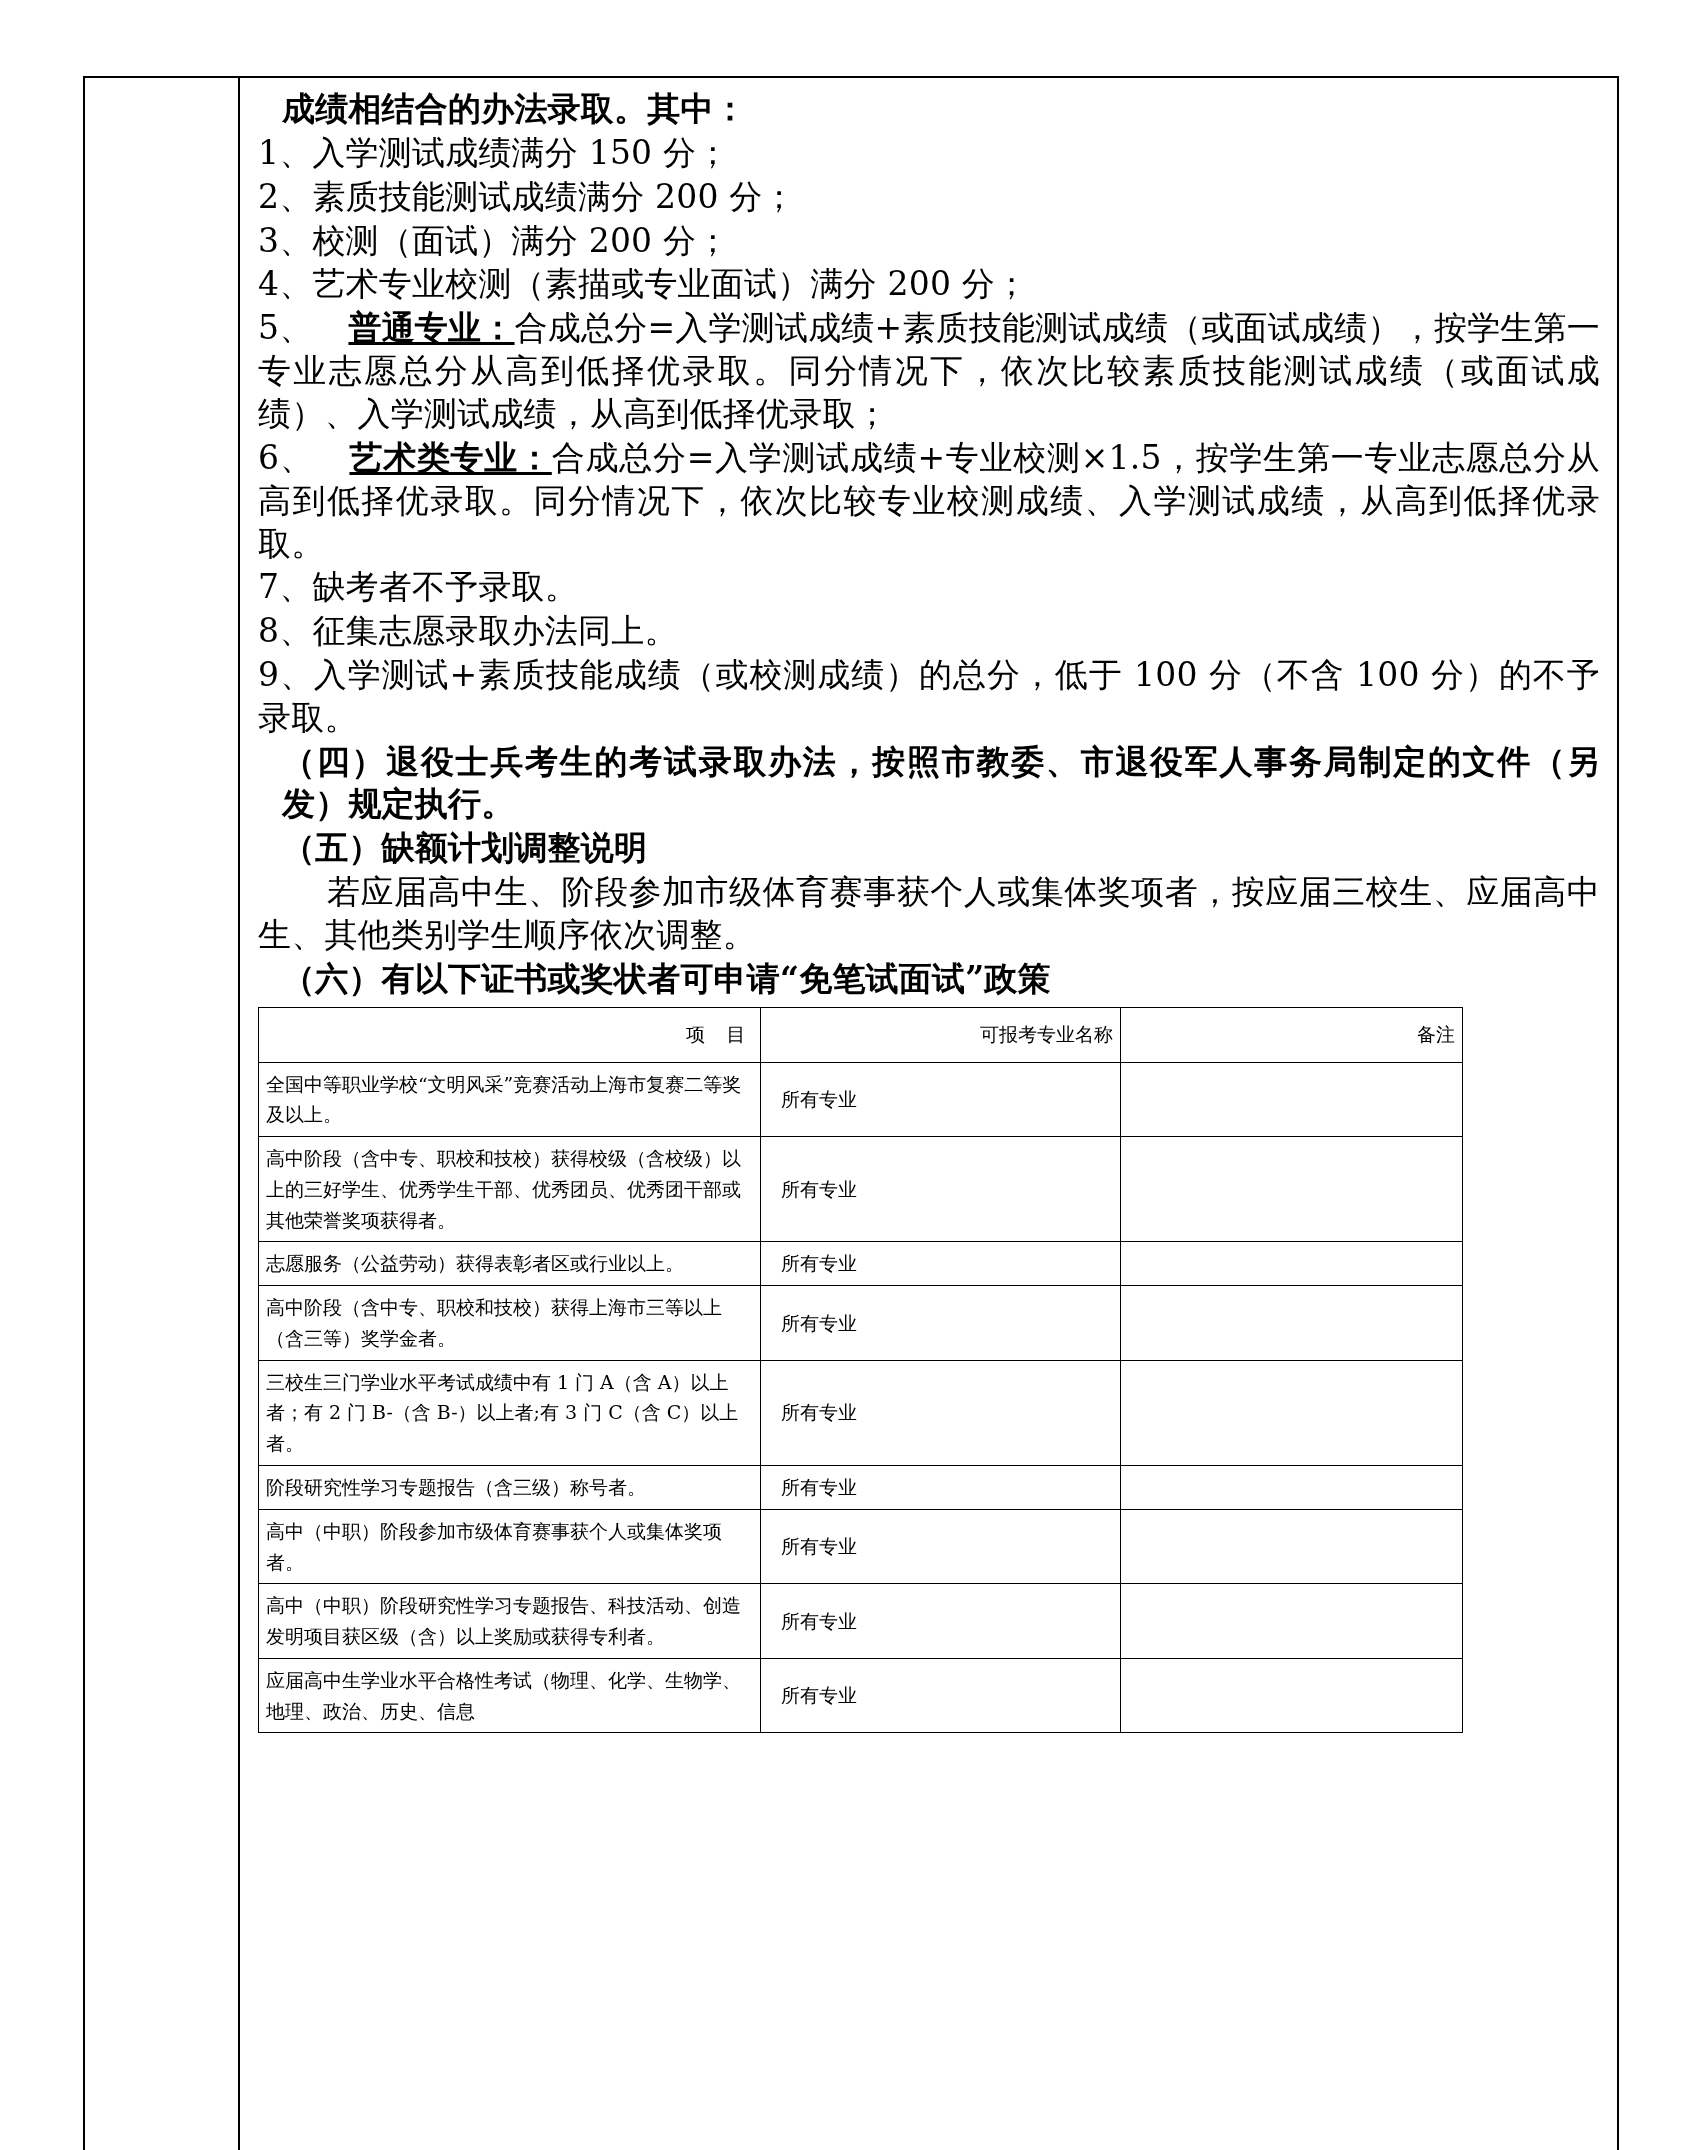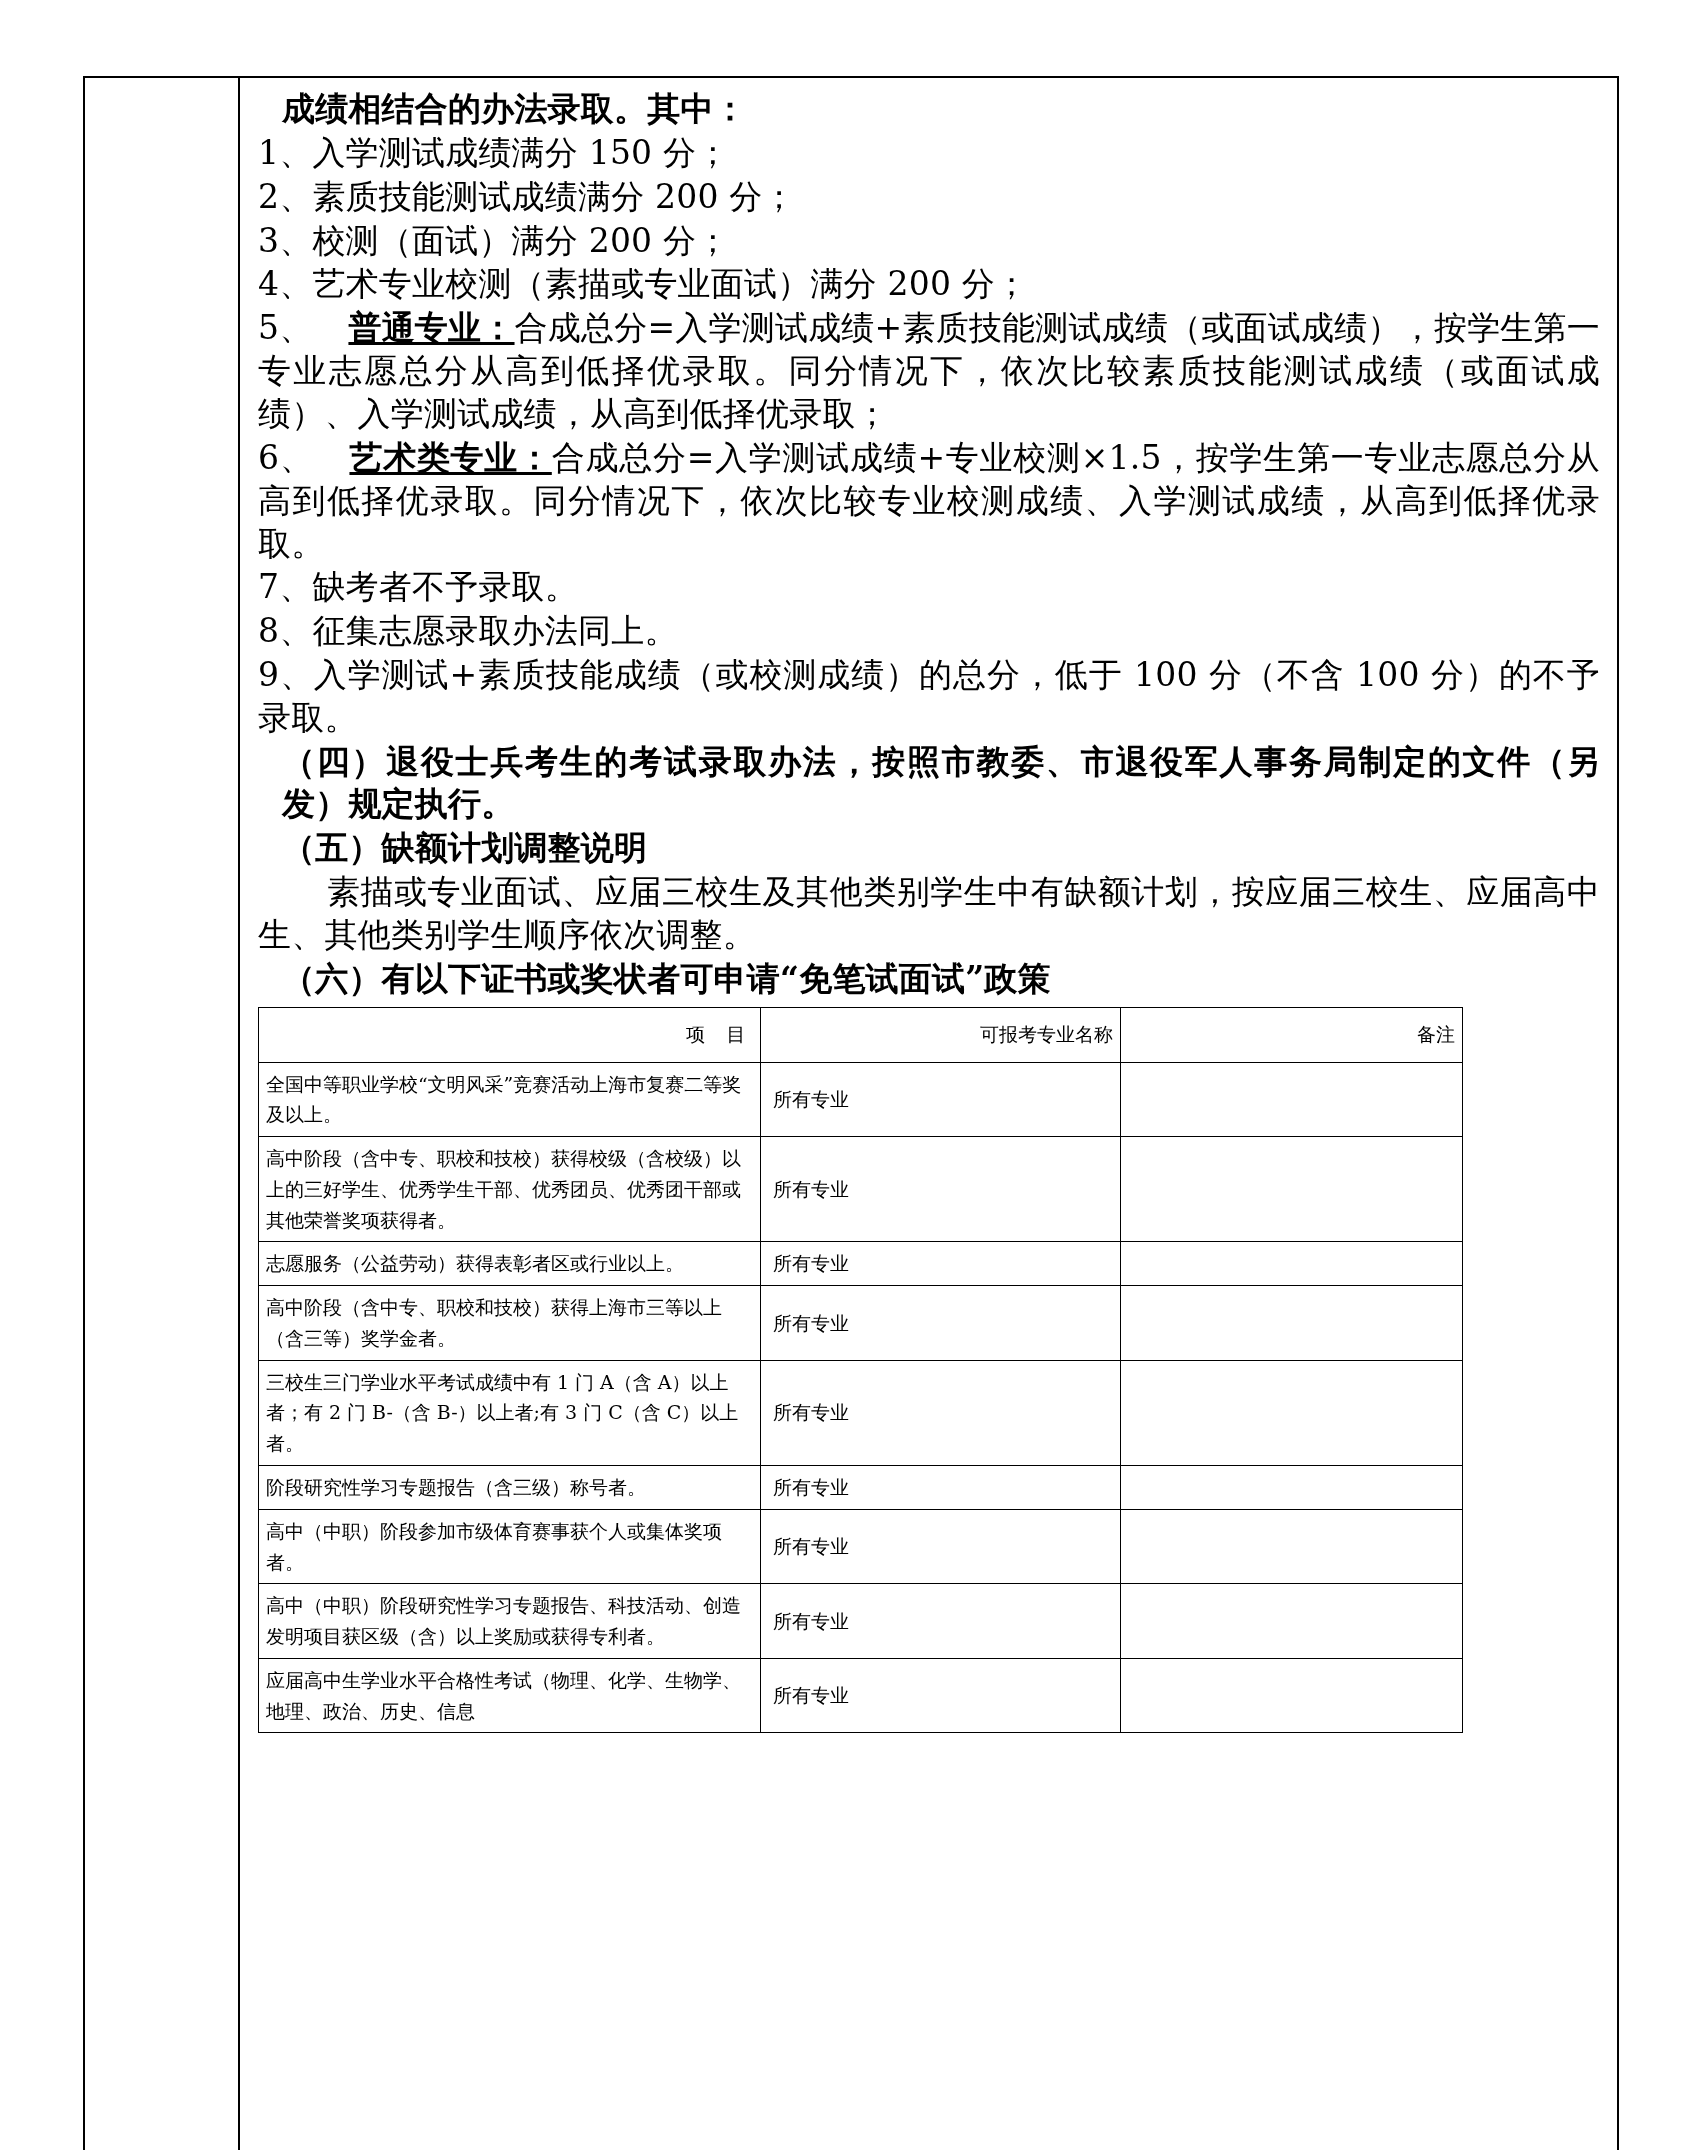--- a/index.html
+++ b/index.html
@@ -95,21 +95,21 @@
   }
   .cert-table thead th.hdr-item {
     letter-spacing: 7.7px;
     text-indent: 7.7px;
   }
   .cert-table td.item-cell {
     text-align: left;
   }
   .cert-table td.major-cell {
     text-align: left;
-    padding-left: 12px;
+    padding-left: 20px;
   }
   .cert-table td.note-cell {
     text-align: left;
   }
 </style>
 </head>
 <body>
 
 <div class="page-frame">
 
@@ -128,21 +128,21 @@
 
     <p class="para"><span>6、</span><span class="u">艺术类专业：</span><span>合成总分=入学测试成绩+专业校测×1.5，按学生第一专业志愿总分从高到低择优录取。同分情况下，依次比较专业校测成绩、入学测试成绩，从高到低择优录取。</span></p>
 
     <p class="para">7、缺考者不予录取。</p>
     <p class="para">8、征集志愿录取办法同上。</p>
     <p class="para">9、入学测试+素质技能成绩（或校测成绩）的总分，低于 100 分（不含 100 分）的不予录取。</p>
 
     <p class="para bold">（四）退役士兵考生的考试录取办法，按照市教委、市退役军人事务局制定的文件（另发）规定执行。</p>
 
     <p class="para bold">（五）缺额计划调整说明</p>
-    <p class="para indent">素描或专业面试、应届三校生及其他类别学生中有缺额计划，按应届三校生、应届高中生、其他类别学生顺序依次调整。</p>
+    <p class="para indent">若应届高中生、阶段参加市级体育赛事获个人或集体奖项者，按应届三校生、应届高中生、其他类别学生顺序依次调整。</p>
 
     <p class="para bold">（六）有以下证书或奖状者可申请“免笔试面试”政策</p>
 
     <table class="cert-table">
       <colgroup>
         <col class="c1">
           <col class="c2">
           <col class="c3">
       </colgroup>
       <thead>

